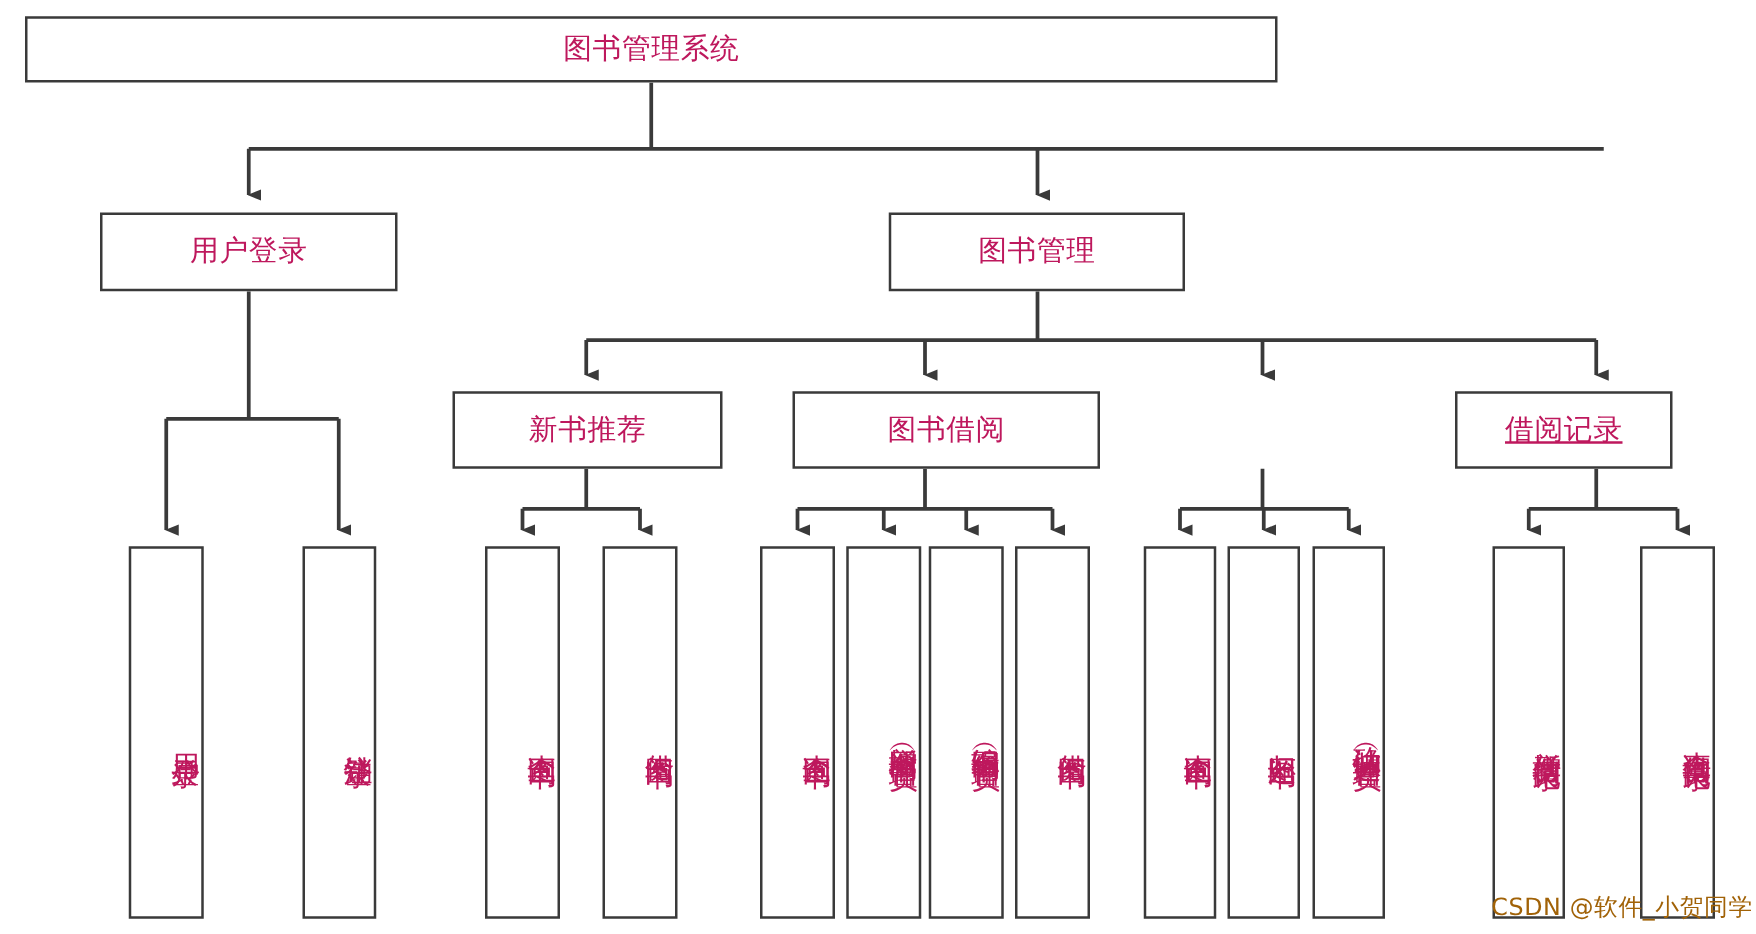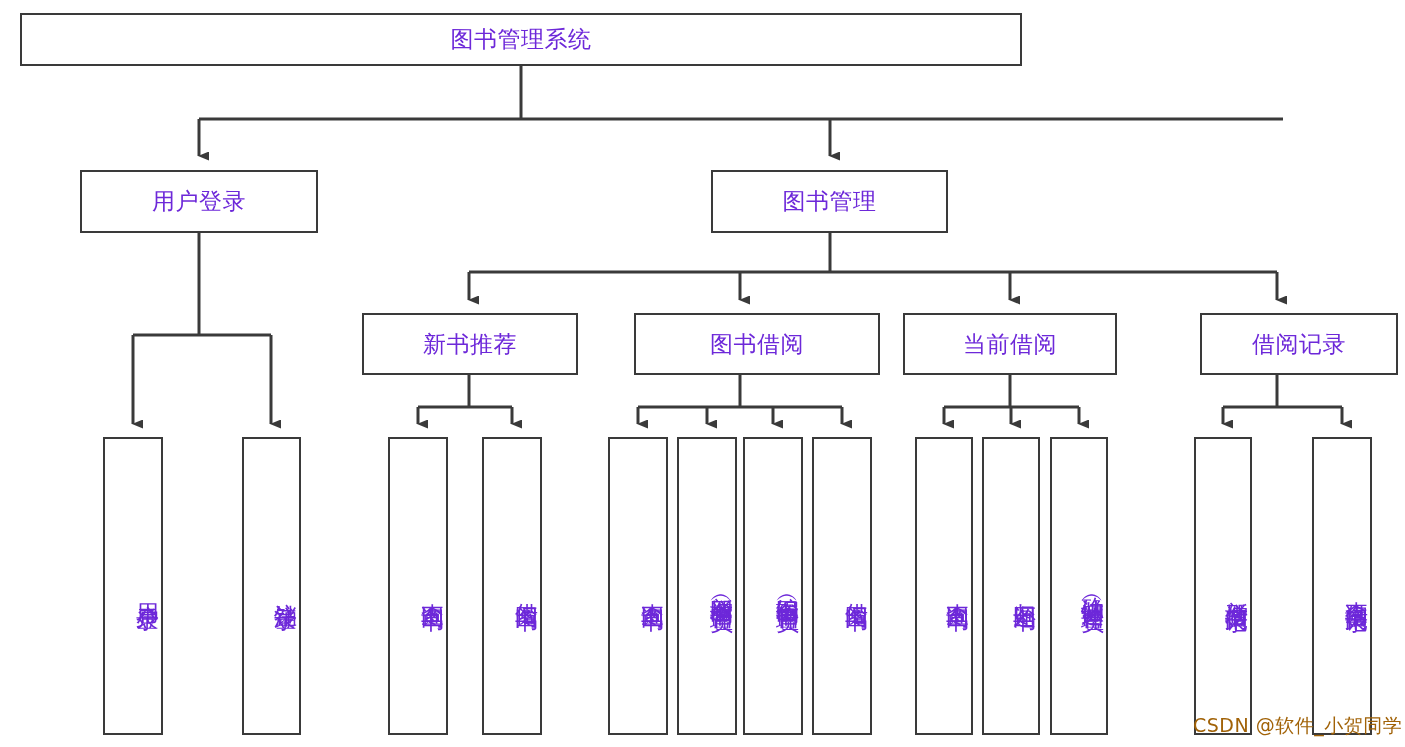--- a/index.html
+++ b/index.html
@@ -26,21 +26,21 @@
     pointer-events: none;
   }
   .node {
     position: absolute;
     box-sizing: border-box;
     background: #ffffff;
     border: 2px solid #3a3a3a;
     display: flex;
     align-items: center;
     justify-content: center;
-    color: #6d28d9;
+    color: #be185d;
     line-height: 1.14;
   }
   .node.h {
     font-size: 23px;
     letter-spacing: 0.5px;
   }
   .node.v {
     font-size: 23px;
     writing-mode: vertical-rl;
     text-orientation: upright;
@@ -129,24 +129,21 @@
   <div class="node h" style="left:362px; top:313px; width:216px; height:62px;">
     <span class="label">新书推荐</span>
   </div>
 
   <div class="node h" style="left:711px; top:170px; width:237px; height:63px;">
     <span class="label">图书管理</span>
   </div>
   <div class="node h" style="left:634px; top:313px; width:246px; height:62px;">
     <span class="label">图书借阅</span>
   </div>
-  <div class="node h" style="left:903px; top:313px; width:214px; height:62px;">
-    <span class="label">当前借阅</span>
-  </div>
-  <div class="node h" style="left:1200px; top:313px; width:198px; height:62px;">
+  <div class="node h" style="left:1164px; top:313px; width:174px; height:62px;text-decoration:underline;">
     <span class="label">借阅记录</span>
   </div>
 
   <div class="node v" style="left:103px; top:437px; width:60px; height:298px;">
     <span class="label">用户登录</span>
   </div>
   <div class="node v" style="left:242px; top:437px; width:59px; height:298px;">
     <span class="label">注销登录</span>
   </div>
 

